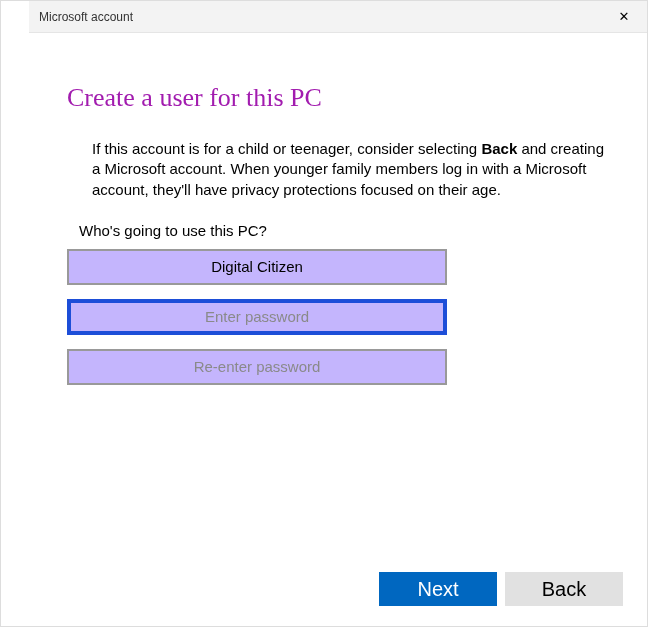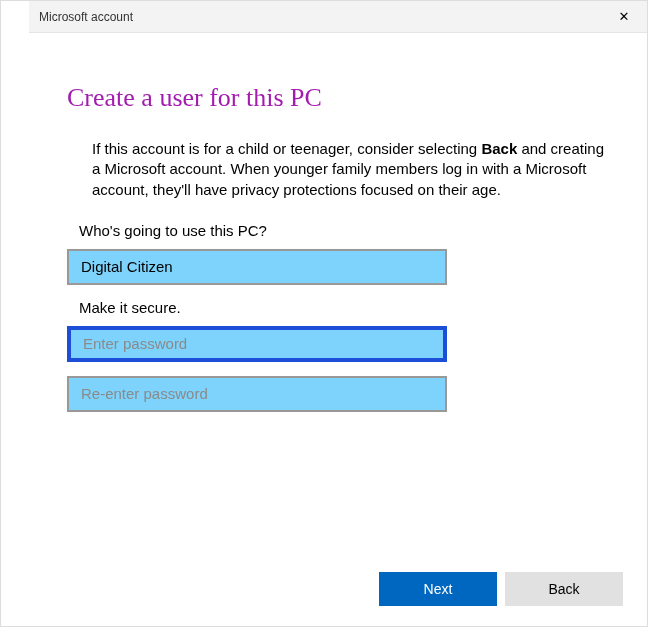--- a/index.html
+++ b/index.html
@@ -69,43 +69,44 @@
       display: block;
       margin-left: 12px;
     }
     .text-input {
       width: 380px;
       height: 36px;
       padding: 0 12px;
       font-size: 15px;
       font-family: inherit;
       color: #000;
-      background: #7dd3fc;
+      background: #c4b5fd;
       border: 2px solid #999;
       outline: none;
       display: block;
       margin-bottom: 14px;
+      text-align: center;
     }
     .text-input::placeholder {
       color: #8a8a8a;
     }
     .text-input.focused {
       border: 4px solid #1d4ed8;
     }
     .footer {
       position: absolute;
       bottom: 20px;
       right: 24px;
       display: flex;
       gap: 8px;
     }
     .btn {
       width: 118px;
       height: 34px;
-      font-size: 14px;
+      font-size: 20px;
       font-family: inherit;
       border: none;
       cursor: pointer;
       display: flex;
       align-items: center;
       justify-content: center;
     }
     .btn-primary {
       background: #0067c0;
       color: #fff;
@@ -136,21 +137,20 @@
     <h1 class="page-title">Create a user for this PC</h1>
 
     <p class="intro-para">
       <span>If this account is for a child or teenager, consider selecting </span><b>Back</b><span> and creating a Microsoft account. When younger family members log in with a Microsoft account, they'll have privacy protections focused on their age.</span>
     </p>
 
 
     <label class="field-label">Who's going to use this PC?</label>
     <input type="text" class="text-input" value="Digital Citizen" style="">
 
-    <label class="field-label">Make it secure.</label>
     <input type="password" class="text-input focused" placeholder="Enter password" style="">
     <input type="password" class="text-input" placeholder="Re-enter password" style="">
   </div>
 
   <div class="footer">
     <button class="btn btn-primary">Next</button>
     <button class="btn btn-secondary">Back</button>
   </div>
 </div>
 

